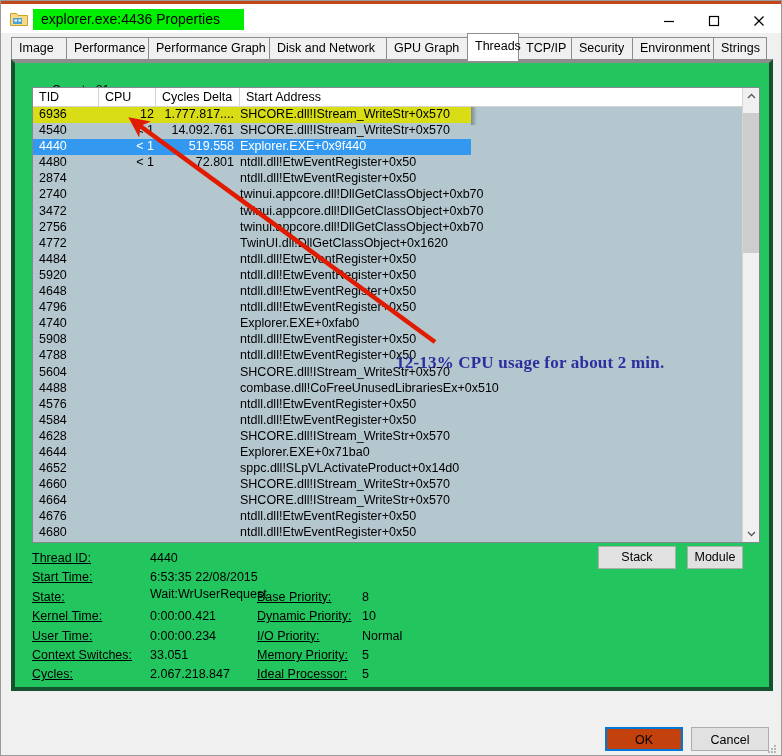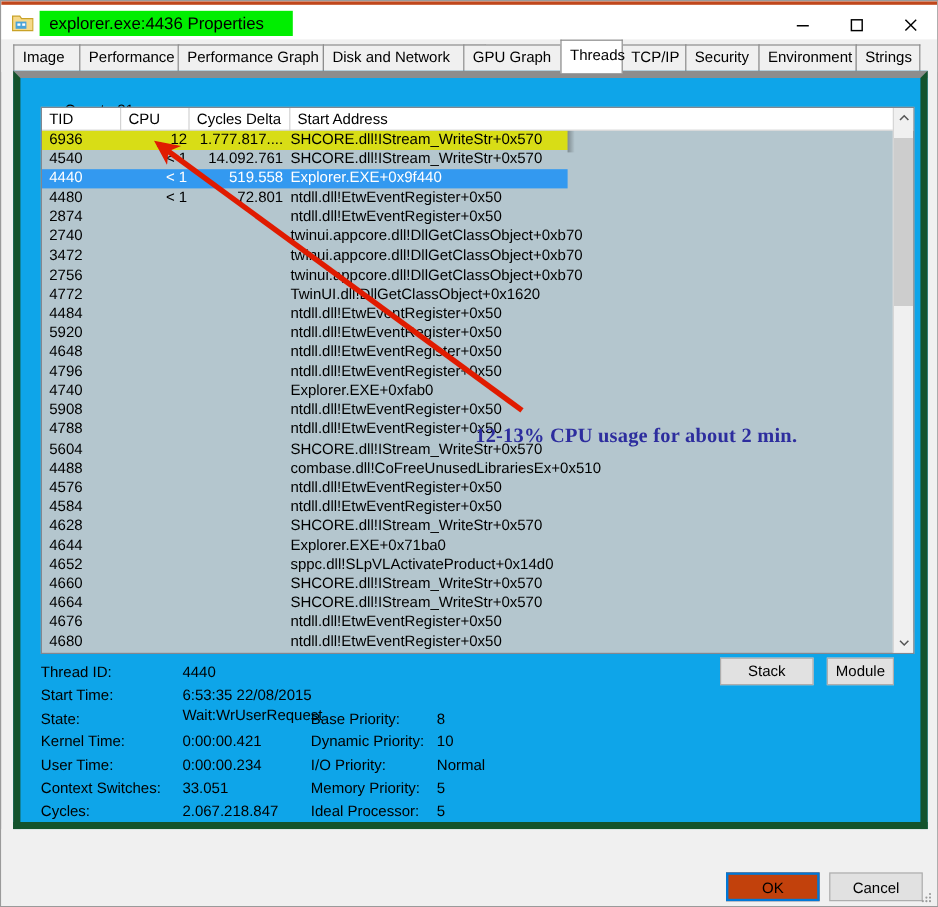--- a/index.html
+++ b/index.html
@@ -65,22 +65,22 @@
     top: 0px; height: 28px; line-height: 25px;
     background: #ffffff;
     border-color: #8d8d8d;
     z-index: 5;
     font-weight: normal;
   }
 
   
   #panel {
     position: absolute; left: 10px; top: 58px; width: 762px; height: 632px;
-    background: #0ea5e9;
-    border: 6px solid #14532d;
+    background: #22c55e;
+    border: 4px solid #14532d;
     border-top-color: #8d8d8d;
   }
   #count-line {
     position: absolute; left: 16px; top: 6px;
     font-size: 12.5px; color: #000;
     white-space: pre;
   }
 
   
   #listbox {
@@ -169,21 +169,21 @@
     font-family: "Liberation Serif", serif;
     font-size: 17px;
     font-weight: bold;
     color: #2d2d9e;
     white-space: nowrap;
     letter-spacing: 0.2px;
   }
 
   
   #details { position: absolute; left: 17px; top: 488px; width: 560px; height: 130px; }
-  .d-label { position: absolute; font-size: 12.5px; color: #000; white-space: nowrap; }
+  .d-label { position: absolute; font-size: 12.5px; color: #000; white-space: nowrap; text-decoration: underline; }
   .d-value { position: absolute; font-size: 12.5px; color: #000; white-space: nowrap; }
 
   .btn {
     position: absolute;
     background: #e1e1e1;
     border: 1px solid #adadad;
     font-size: 12.5px; color: #000;
     font-family: "Liberation Sans", sans-serif;
     text-align: center;
     line-height: 21px;

